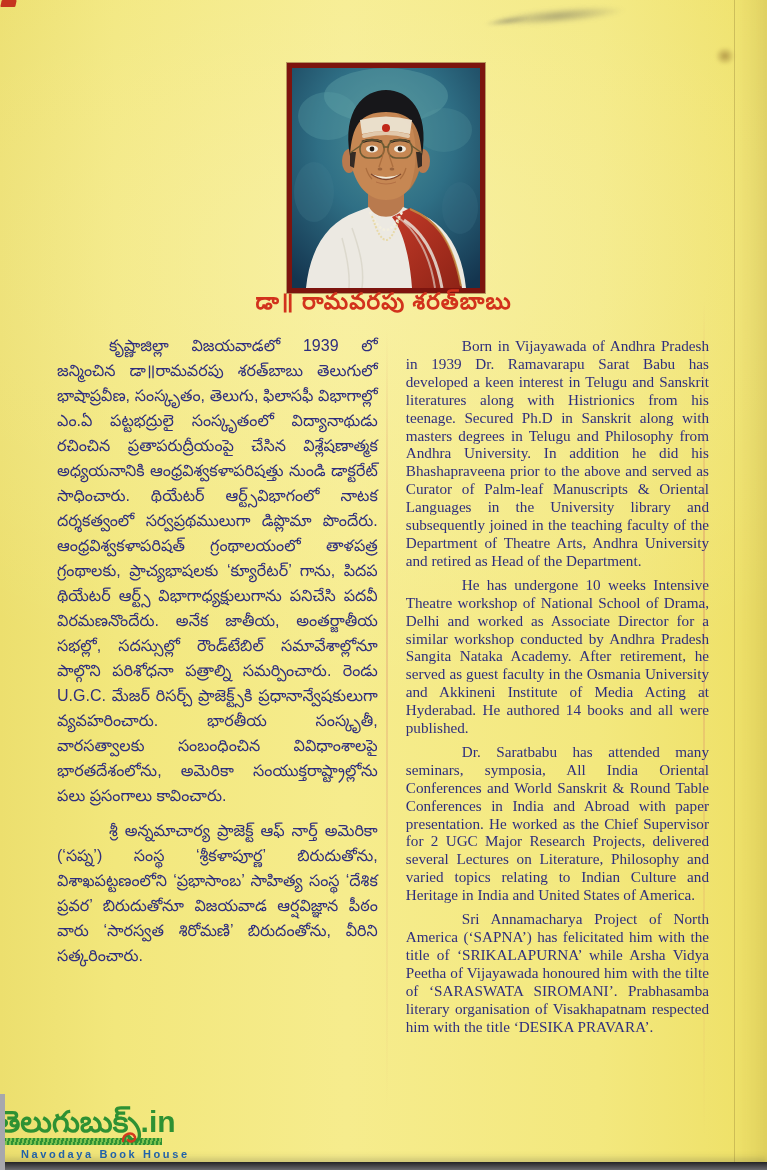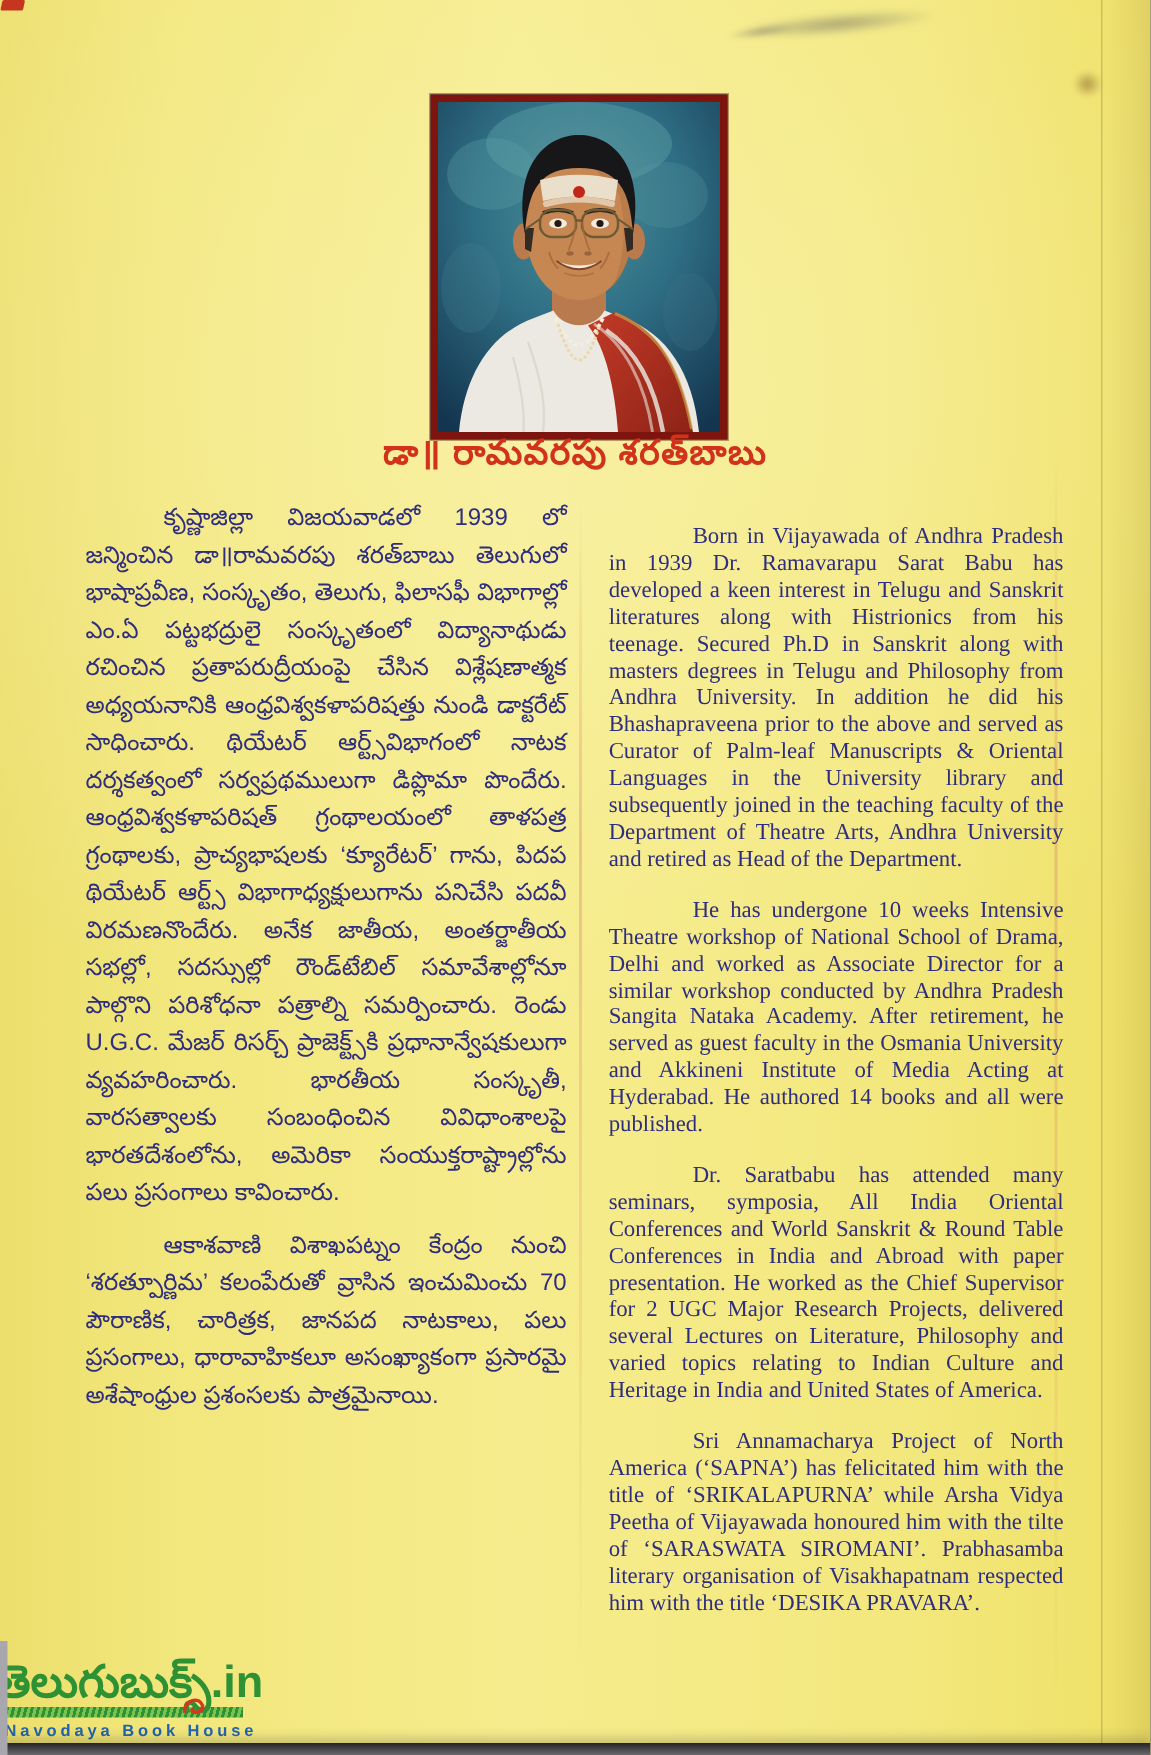--- a/index.html
+++ b/index.html
@@ -41,29 +41,29 @@
   
   .author-title{position:absolute;left:0;top:288px;width:100%;margin:0;
     text-align:center;color:#d2321c;font-size:23px;font-weight:bold;letter-spacing:1px;}
 
   
   .columns{position:absolute;left:57px;top:333px;width:652px;display:flex;gap:28px;}
   .col{color:#2f2e7e;}
   .telugu{width:330px;font-size:16px;line-height:25px;}
   .telugu p{margin:0 0 10px;text-align:justify;text-indent:52px;}
   .english{width:312px;font-family:"Liberation Serif",serif;font-size:15.2px;line-height:17.9px;}
-  .english p{margin:16px 0 6px;text-align:justify;text-indent:56px;}
+  .english p{margin:4px 0 6px;text-align:justify;text-indent:56px;}
 
   
   .logo{position:absolute;left:0;top:1106px;width:200px;}
   .logo-site{font-size:30px;font-weight:bold;color:#2e9133;margin-left:-3px;line-height:32px;}
   .grass{width:162px;height:7px;margin-top:0;
     background:repeating-linear-gradient(105deg,#2e9133 0 2px,#7cc24e 2px 4px);}
   .logo-curl{position:absolute;left:120px;top:22px;}
-  .logo-pub{margin-top:3px;font-size:11px;font-weight:bold;letter-spacing:2.6px;color:#2063ae;margin-left:3px;}
+  .logo-pub{margin-top:3px;font-size:11px;font-weight:bold;letter-spacing:2.6px;color:#2063ae;margin-left:21px;}
   .logo-since{font-size:13px;font-weight:bold;letter-spacing:1.8px;color:#2063ae;margin-left:46px;margin-top:1px;display:flex;align-items:center;}
   .book-icon{display:inline-block;width:13px;height:9px;margin-right:2px;background:#c53420;
     clip-path:polygon(0% 85%,42% 10%,50% 30%,58% 10%,100% 85%,50% 100%);}
 
   
   .timestamp{position:absolute;top:1130px;right:5px;font-family:"DejaVu Sans",sans-serif;
     font-weight:bold;font-size:21px;color:#faf4e4;white-space:pre;letter-spacing:0.5px;
     text-shadow:-1px -1px 0 rgba(70,70,70,0.9),1px -1px 0 rgba(70,70,70,0.9),
                 -1px 1px 0 rgba(70,70,70,0.9),2px 2px 1px rgba(55,55,55,0.95);}
 </style>
@@ -149,21 +149,21 @@
       <path d="M84,114 Q94,118 104,114" stroke="#a5603a" stroke-width="1" fill="none" opacity="0.6"></path>
       <path d="M74,100 Q76,107 80,111 M114,100 Q112,107 108,111" stroke="#9c5f33" stroke-width="1.2" fill="none" opacity="0.65"></path>
     </svg>
   </div>
 
   <h1 class="author-title">డా॥ రామవరపు శరత్‌బాబు</h1>
 
   <div class="columns">
     <div class="col telugu">
       <p>కృష్ణాజిల్లా విజయవాడలో 1939 లో జన్మించిన డా॥రామవరపు శరత్‌బాబు తెలుగులో భాషాప్రవీణ, సంస్కృతం, తెలుగు, ఫిలాసఫీ విభాగాల్లో ఎం.ఏ పట్టభద్రులై సంస్కృతంలో విద్యానాథుడు రచించిన ప్రతాపరుద్రీయంపై చేసిన విశ్లేషణాత్మక అధ్యయనానికి ఆంధ్రవిశ్వకళాపరిషత్తు నుండి డాక్టరేట్ సాధించారు. థియేటర్ ఆర్ట్స్‌విభాగంలో నాటక దర్శకత్వంలో సర్వప్రథములుగా డిప్లొమా పొందేరు. ఆంధ్రవిశ్వకళాపరిషత్ గ్రంథాలయంలో తాళపత్ర గ్రంథాలకు, ప్రాచ్యభాషలకు ‘క్యూరేటర్’ గాను, పిదప థియేటర్ ఆర్ట్స్ విభాగాధ్యక్షులుగాను పనిచేసి పదవీ విరమణనొందేరు. అనేక జాతీయ, అంతర్జాతీయ సభల్లో, సదస్సుల్లో రౌండ్‌టేబిల్ సమావేశాల్లోనూ పాల్గొని పరిశోధనా పత్రాల్ని సమర్పించారు. రెండు U.G.C. మేజర్ రిసర్చ్ ప్రాజెక్ట్స్‌కి ప్రధానాన్వేషకులుగా వ్యవహరించారు. భారతీయ సంస్కృతీ, వారసత్వాలకు సంబంధించిన వివిధాంశాలపై భారతదేశంలోను, అమెరికా సంయుక్తరాష్ట్రాల్లోను పలు ప్రసంగాలు కావించారు.</p>
-      <p>ఆకాశవాణి విశాఖపట్నం కేంద్రం నుంచి ‘శరత్పూర్ణిమ’ కలంపేరుతో వ్రాసిన ఇంచుమించు 70 పౌరాణిక, చారిత్రక, జానపద నాటకాలు, పలు ప్రసంగాలు, ధారావాహికలూ అసంఖ్యాకంగా ప్రసారమై అశేషాంధ్రుల ప్రశంసలకు పాత్రమైనాయి.</p>
+      <p>శ్రీ అన్నమాచార్య ప్రాజెక్ట్ ఆఫ్ నార్త్ అమెరికా (‘సప్న’) సంస్థ ‘శ్రీకళాపూర్ణ’ బిరుదుతోను, విశాఖపట్టణంలోని ‘ప్రభాసాంబ’ సాహిత్య సంస్థ ‘దేశిక ప్రవర’ బిరుదుతోనూ విజయవాడ ఆర్షవిజ్ఞాన పీఠం వారు ‘సారస్వత శిరోమణి’ బిరుదంతోను, వీరిని సత్కరించారు.</p>
     </div>
     <div class="col english">
       <p>Born in Vijayawada of Andhra Pradesh in 1939 Dr. Ramavarapu Sarat Babu has developed a keen interest in Telugu and Sanskrit literatures along with Histrionics from his teenage. Secured Ph.D in Sanskrit along with masters degrees in Telugu and Philosophy from Andhra University. In addition he did his Bhashapraveena prior to the above and served as Curator of Palm-leaf Manuscripts &amp; Oriental Languages in the University library and subsequently joined in the teaching faculty of the Department of Theatre Arts, Andhra University  and retired as Head of the Department.</p>
       <p>He has undergone 10 weeks Intensive Theatre workshop of National School of Drama, Delhi and worked as Associate Director for a similar workshop conducted by Andhra Pradesh Sangita Nataka Academy. After retirement, he served as guest faculty in the Osmania University and Akkineni Institute of Media Acting at Hyderabad. He authored 14 books and all were published.</p>
       <p>Dr. Saratbabu has attended many seminars, symposia, All India Oriental Conferences and World Sanskrit &amp; Round Table Conferences in India and Abroad with paper presentation. He worked as the Chief Supervisor for 2 UGC Major Research Projects, delivered several Lectures on Literature, Philosophy and varied topics relating to Indian Culture and Heritage in India and United States of America.</p>
       <p>Sri Annamacharya Project of North America (‘SAPNA’) has felicitated him with the title of ‘SRIKALAPURNA’ while Arsha Vidya Peetha of Vijayawada honoured him with the tilte of ‘SARASWATA SIROMANI’. Prabhasamba literary organisation of Visakhapatnam respected him with the title ‘DESIKA PRAVARA’.</p>
     </div>
   </div>
 
   <div class="logo">

